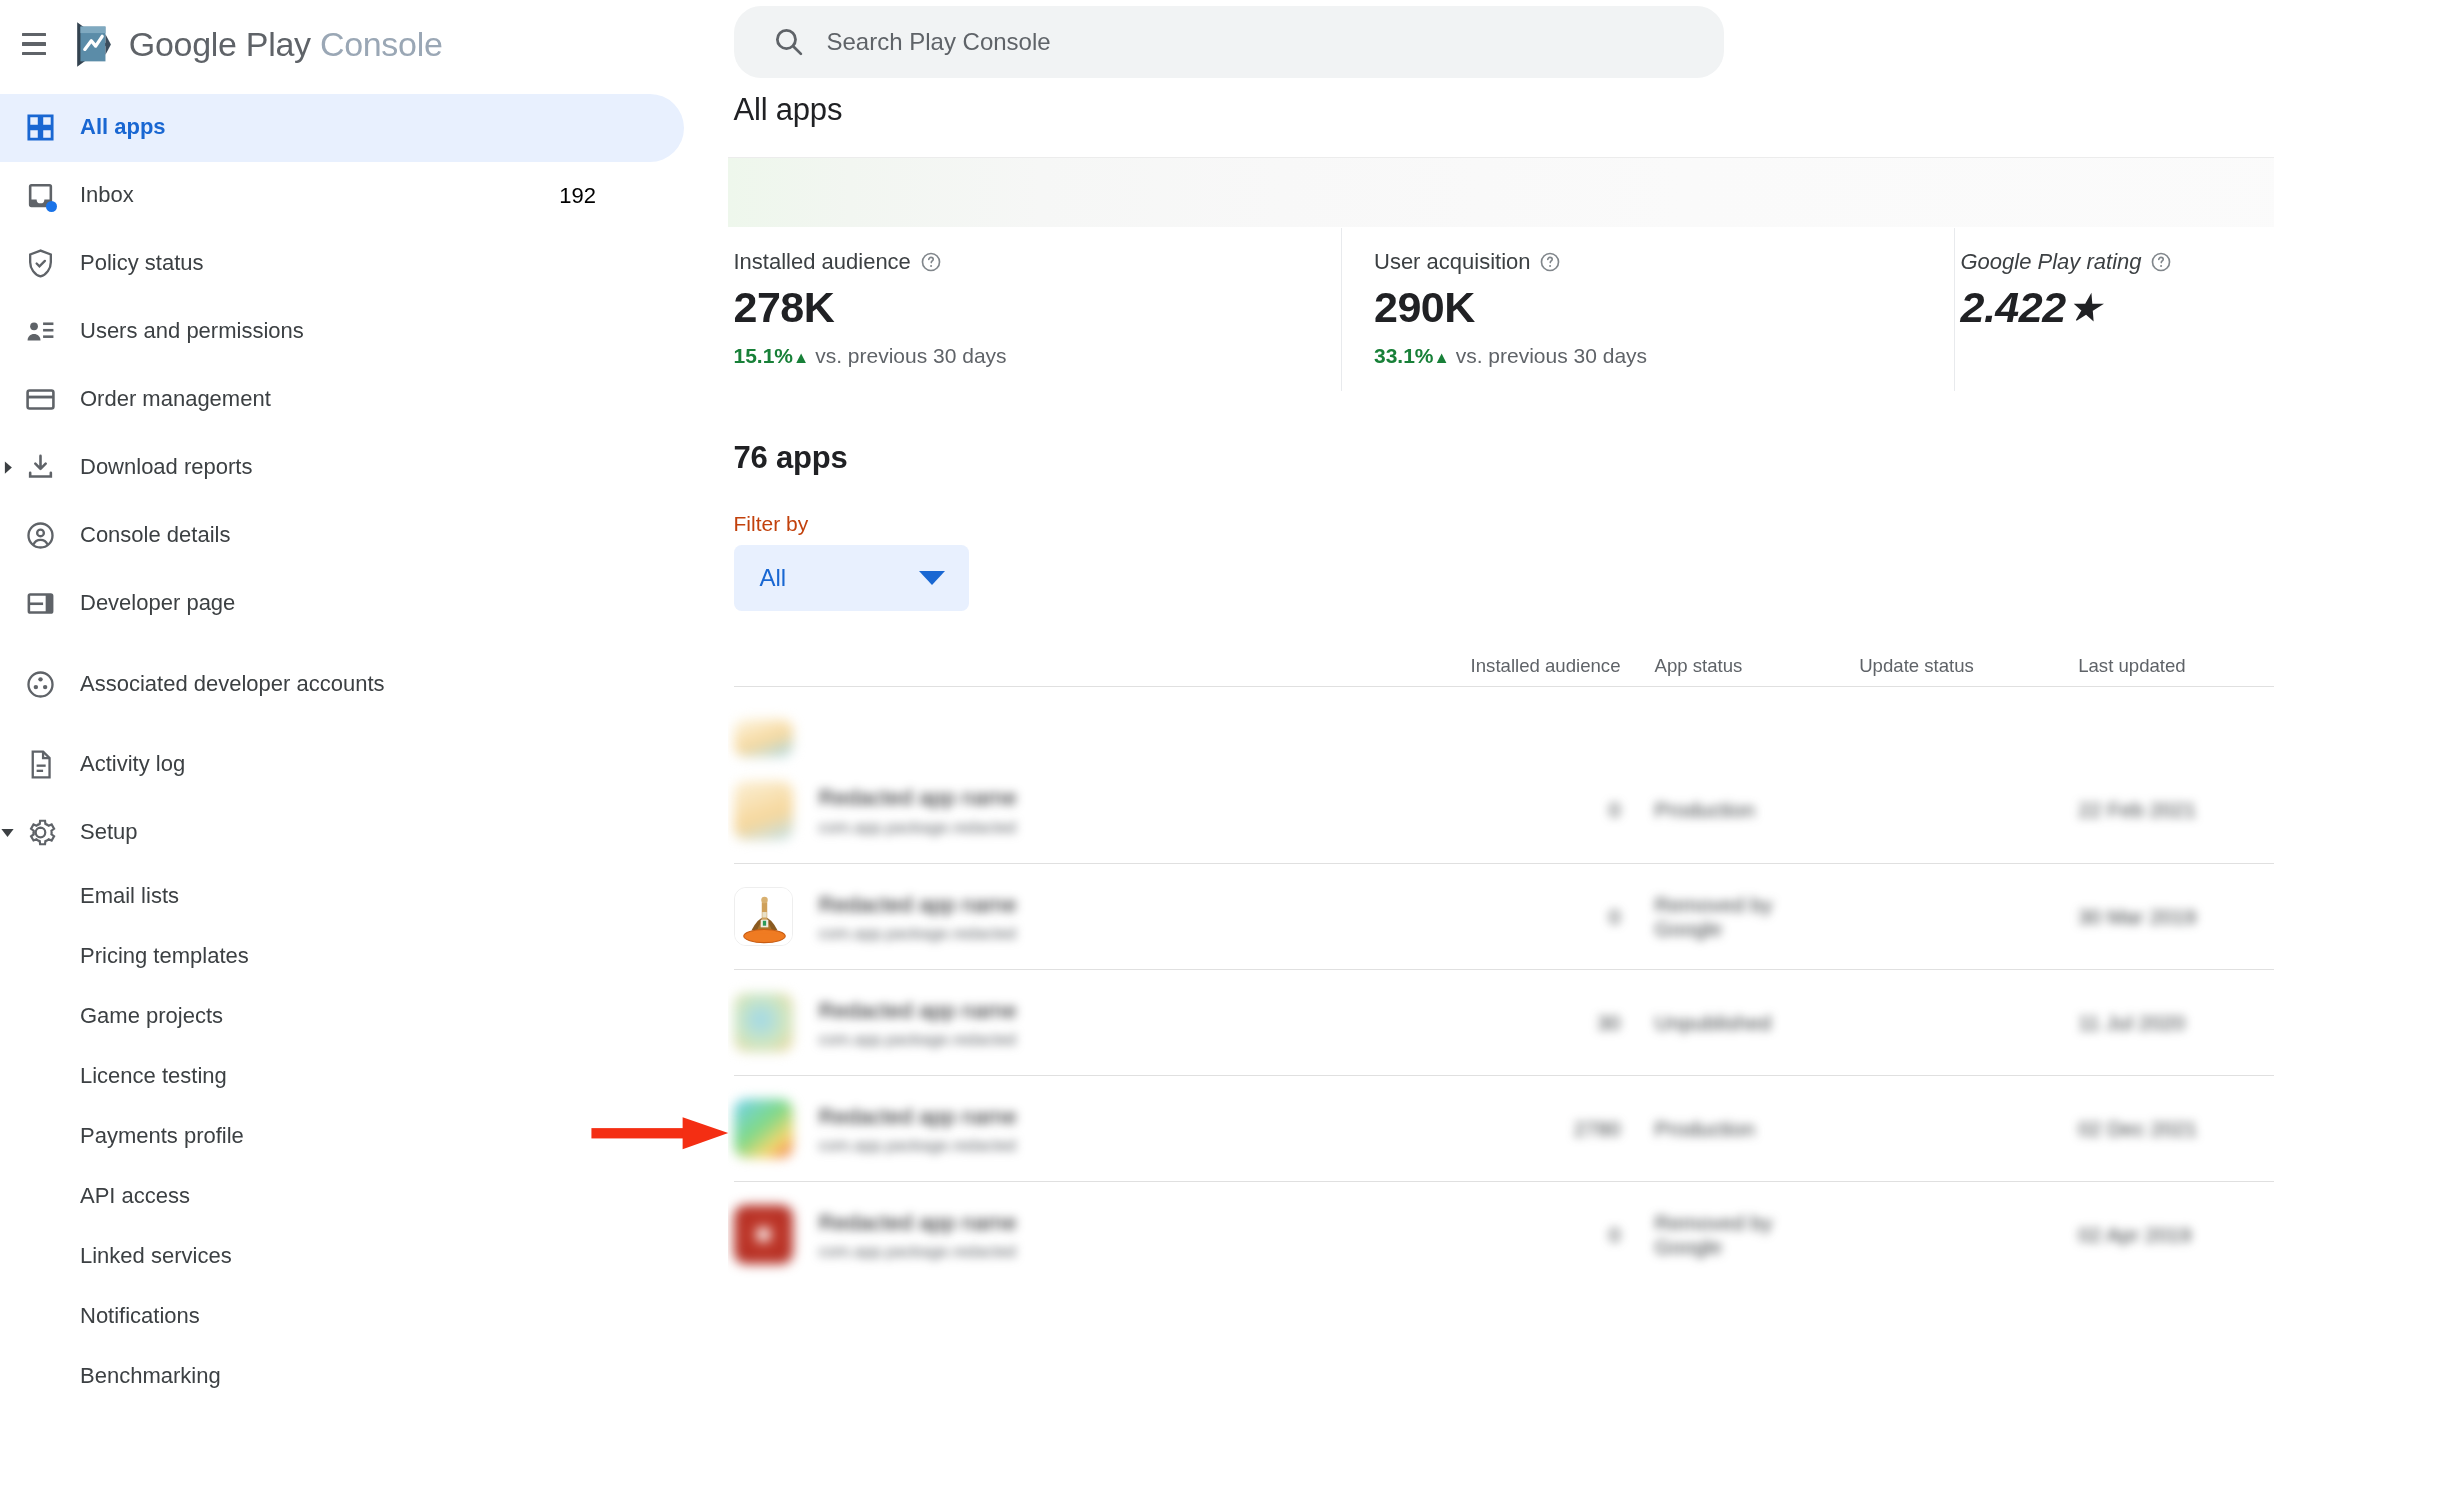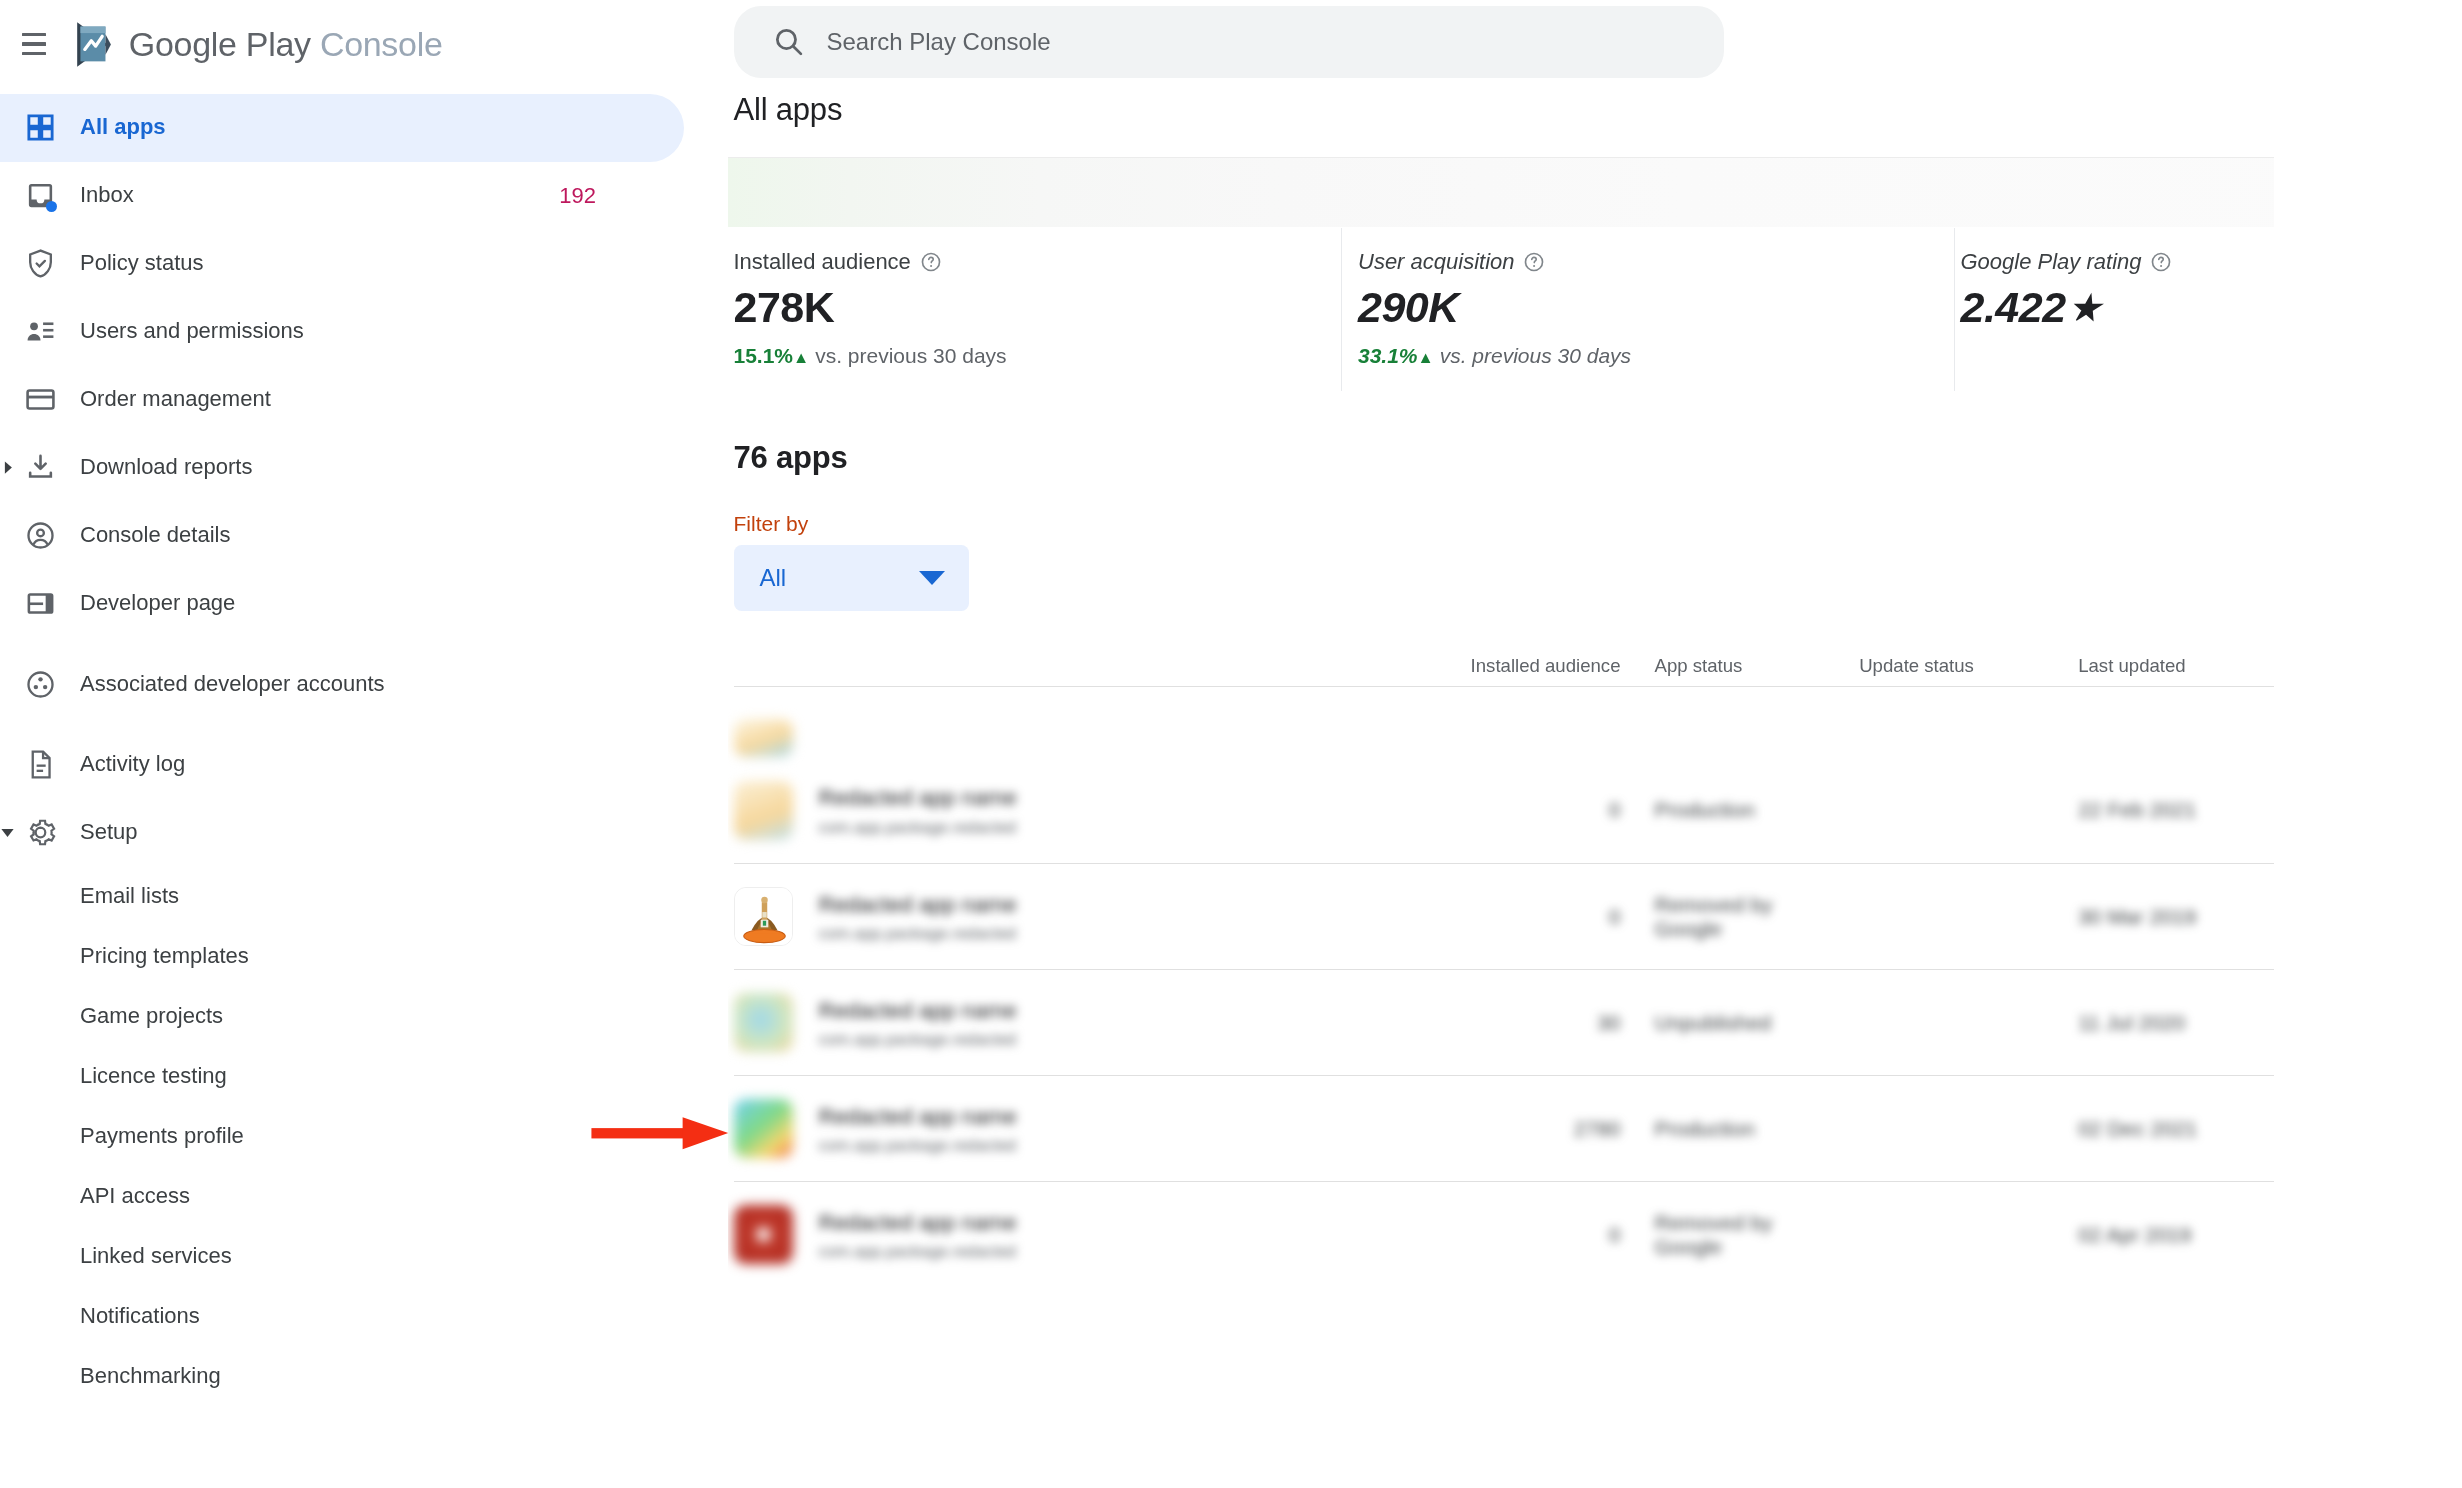--- a/index.html
+++ b/index.html
@@ -30,21 +30,21 @@
     padding-left: 21px; position: relative; cursor: pointer;
     border-top-right-radius: 38px; border-bottom-right-radius: 38px;
     margin-right: 44px;
   }
   .navitem.active { background: #e8f0fe; }
   .navitem.active .navlabel { color: #1967d2; font-weight: 600; }
   .navitem.active .navicon svg { fill: #1967d2; }
   .navicon { width: 38px; height: 38px; flex: 0 0 38px; display:flex; align-items:center; justify-content:center; position: relative; }
   .navicon svg { width: 31px; height: 31px; fill: #5f6368; }
   .navlabel { margin-left: 21px; font-size: 22px; color: #3c4043; line-height: 1.28; }
-  .navcount { position:absolute; right: 88px; font-size: 22px; color: #be185d; }
+  .navcount { position:absolute; right: 88px; font-size: 22px; color: #000000; }
   .expander { position:absolute; left: -5.5px; width: 25px; height: 25px; display:flex; align-items:center; justify-content:center; }
   .expander svg { width: 21px; height: 21px; fill: #3c4043; }
   .navitem.sub { padding-left: 80px; height: 60px; }
   .navitem.sub .navlabel { margin-left: 0; }
   .navitem.tall { height: 93px; align-items: center; }
   .navitem.tall .navlabel { max-width: 339px; }
 
   
   .main { flex: 1; height: 1488px; position: relative; overflow: hidden; background:#fff; }
 
@@ -67,21 +67,21 @@
     border-top: 1.1px solid #ececec;
   }
   .banner::after { content:""; display:block; }
 
   .statsrow {
     margin-top: 0; display: flex; width: 1735px; height: 164px;
     border-top: 0.5px solid #ffffff;
   }
   .statcard { padding: 21px 0 0 5.5px; position: relative; }
   .statcard.c1 { width: 613px; }
-  .statcard.c2 { width: 613px; padding-left: 16px; border-left: 1.1px solid #e8eaed; font-style: italic; }
+  .statcard.c2 { width: 613px; padding-left: 32px; border-left: 1.1px solid #e8eaed; }
   .statcard.c3 { width: 509px;  border-left: 1.1px solid #e8eaed; font-style: italic; }
   .stathead { display:flex; align-items:center; font-size: 22px; color: #3c4043; }
   .helpicon { margin-left: 8.8px; width: 22px; height: 22px; }
   .helpicon svg { width: 22px; height: 22px; fill: #80868b; }
   .statvalue { margin-top: 8.8px; font-size: 43px; color: #202124; font-weight: 700; letter-spacing:-0.5px; display:flex; align-items:center; }
   .statvalue .star { font-size: 35px; margin-left: 3.3px; }
   .statdelta { margin-top: 12px; font-size: 21px; color: #5f6368; }
   .statdelta .pct { color: #188038; font-weight: 700; }
   .statdelta .tri { color: #188038; font-size: 16.4px; }
 

